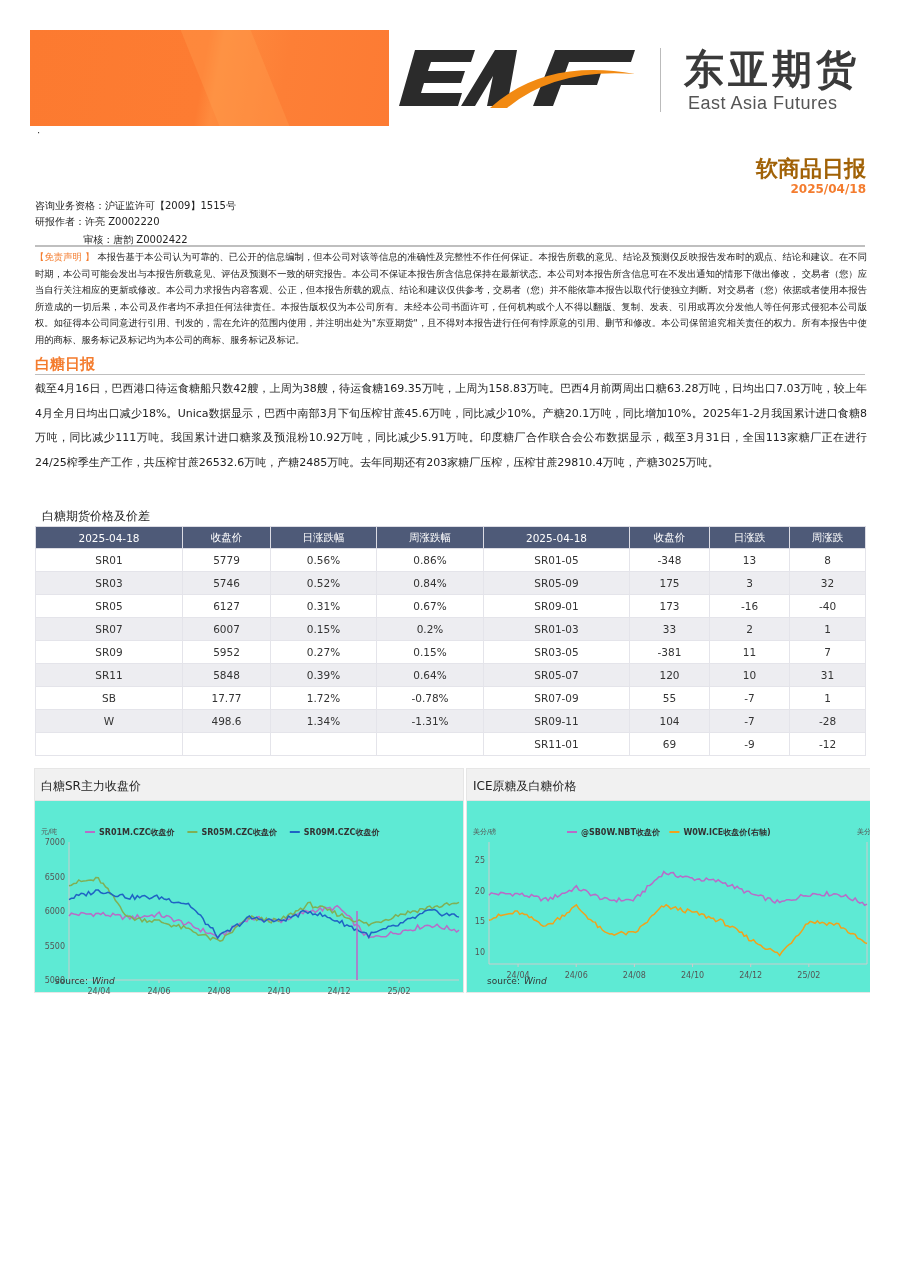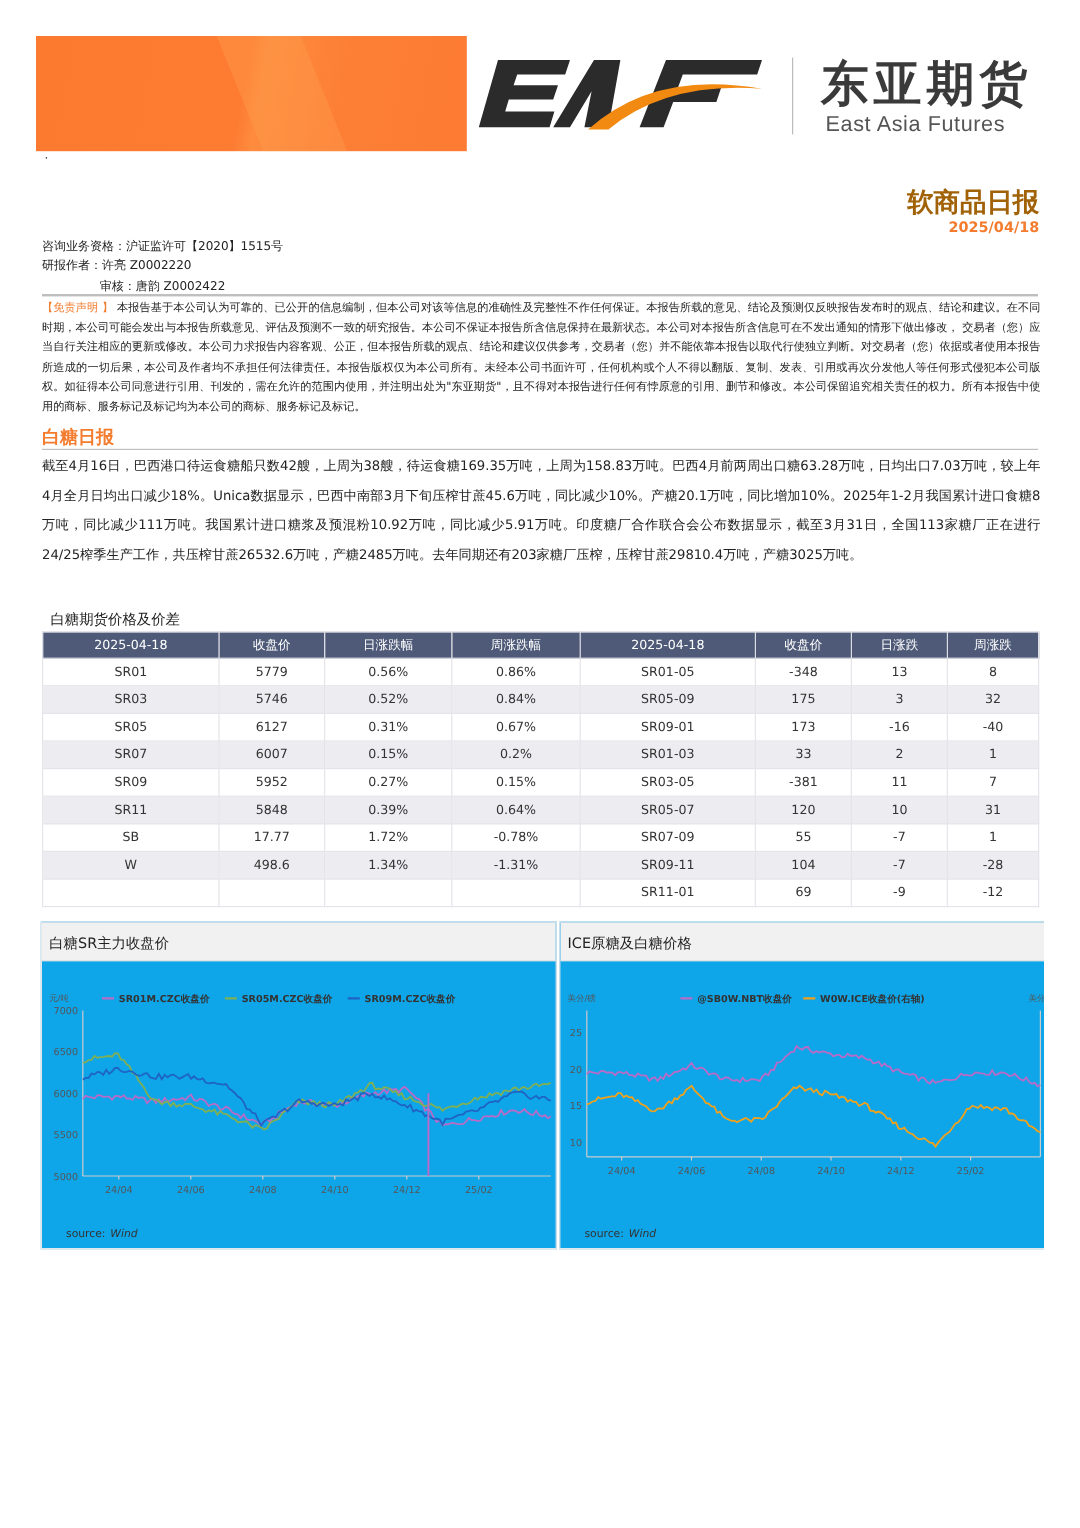--- a/index.html
+++ b/index.html
@@ -20,21 +20,21 @@
   .disclaimer .tag { color: #f47c2e; }
   .section-title { position: absolute; left: 35px; top: 355px; font-size: 15px; font-weight: bold; color: #f47c2e; }
   .rule-sec { position: absolute; left: 35px; top: 374px; width: 830px; height: 1px; background: #bfbfbf; }
   .body-text { position: absolute; left: 35px; top: 377px; width: 832px; font-size: 11px; line-height: 24.5px; color: #222; text-align: justify; }
   .table-caption { position: absolute; left: 42px; top: 508px; font-size: 12px; color: #222; text-align: right; }
   table.prices { position: absolute; left: 35px; top: 526px; width: 830px; border-collapse: collapse; font-size: 10.5px; table-layout: fixed; }
   table.prices th { background: #4e5a78; color: #fff; font-weight: normal; height: 22px; border: 1px solid #dcdce4; text-align: center; }
   table.prices td { height: 23px; text-align: center; border: 1px solid #e4e4ea; color: #333; }
   table.prices tr:nth-child(even) td { background: #ededf1; }
   table.prices tr:nth-child(odd) td { background: #ffffff; }
-  .chart-card { position: absolute; top: 768px; height: 273px; border: 1px solid #e6e6e6; background: #0ea5e9; }
+  .chart-card { position: absolute; top: 768px; height: 225px; border: 1px solid #e6e6e6; background: #5eead4; }
   .chart-card .card-head { height: 32px; background: #f1f1f1; border-bottom: 1px solid #e3e3e3; font-size: 12px; color: #222; padding: 9px 0 0 6px; }
   .chart-card svg { position: absolute; left: 0; top: 33px; }
   .card-left { left: 34px; width: 430px; }
   .card-right { left: 466px; width: 404px; overflow: hidden; border-right: none; }
   .source { position: absolute; left: 20px; bottom: 6px; font-size: 9px; color: #333; }
   .source i { font-style: italic; margin-left: 4px; }
 </style>
 </head>
 <body>
 
@@ -50,21 +50,21 @@
 </svg>
 <div class="logo-divider"></div>
 <div class="logo-cn">东亚期货</div>
 <div class="logo-en">East Asia Futures</div>
 <div class="dot-mark">·</div>
 
 <div class="report-title">软商品日报</div>
 <div class="report-date">2025/04/18</div>
 
 <div class="meta">
-  <div>咨询业务资格：沪证监许可【2020】1515号</div>
+  <div>咨询业务资格：沪证监许可【2009】1515号</div>
   <div>研报作者：许亮 Z0002220</div>
   <div>审核：唐韵 Z0002422</div>
 </div>
 <div class="rule-top"></div>
 
 <div class="disclaimer"><span class="tag">【免责声明 】</span> <span>本报告基于本公司认为可靠的、已公开的信息编制，但本公司对该等信息的准确性及完整性不作任何保证。本报告所载的意见、结论及预测仅反映报告发布时的观点、结论和建议。在不同时期，本公司可能会发出与本报告所载意见、评估及预测不一致的研究报告。本公司不保证本报告所含信息保持在最新状态。本公司对本报告所含信息可在不发出通知的情形下做出修改， 交易者（您）应当自行关注相应的更新或修改。本公司力求报告内容客观、公正，但本报告所载的观点、结论和建议仅供参考，交易者（您）并不能依靠本报告以取代行使独立判断。对交易者（您）依据或者使用本报告所造成的一切后果，本公司及作者均不承担任何法律责任。本报告版权仅为本公司所有。未经本公司书面许可，任何机构或个人不得以翻版、复制、发表、引用或再次分发他人等任何形式侵犯本公司版权。如征得本公司同意进行引用、刊发的，需在允许的范围内使用，并注明出处为"东亚期货"，且不得对本报告进行任何有悖原意的引用、删节和修改。本公司保留追究相关责任的权力。所有本报告中使用的商标、服务标记及标记均为本公司的商标、服务标记及标记。</span></div>
 
 <div class="section-title">白糖日报</div>
 <div class="rule-sec"></div>
 <div class="body-text">截至4月16日，巴西港口待运食糖船只数42艘，上周为38艘，待运食糖169.35万吨，上周为158.83万吨。巴西4月前两周出口糖63.28万吨，日均出口7.03万吨，较上年4月全月日均出口减少18%。Unica数据显示，巴西中南部3月下旬压榨甘蔗45.6万吨，同比减少10%。产糖20.1万吨，同比增加10%。2025年1-2月我国累计进口食糖8万吨，同比减少111万吨。我国累计进口糖浆及预混粉10.92万吨，同比减少5.91万吨。印度糖厂合作联合会公布数据显示，截至3月31日，全国113家糖厂正在进行24/25榨季生产工作，共压榨甘蔗26532.6万吨，产糖2485万吨。去年同期还有203家糖厂压榨，压榨甘蔗29810.4万吨，产糖3025万吨。</div>

